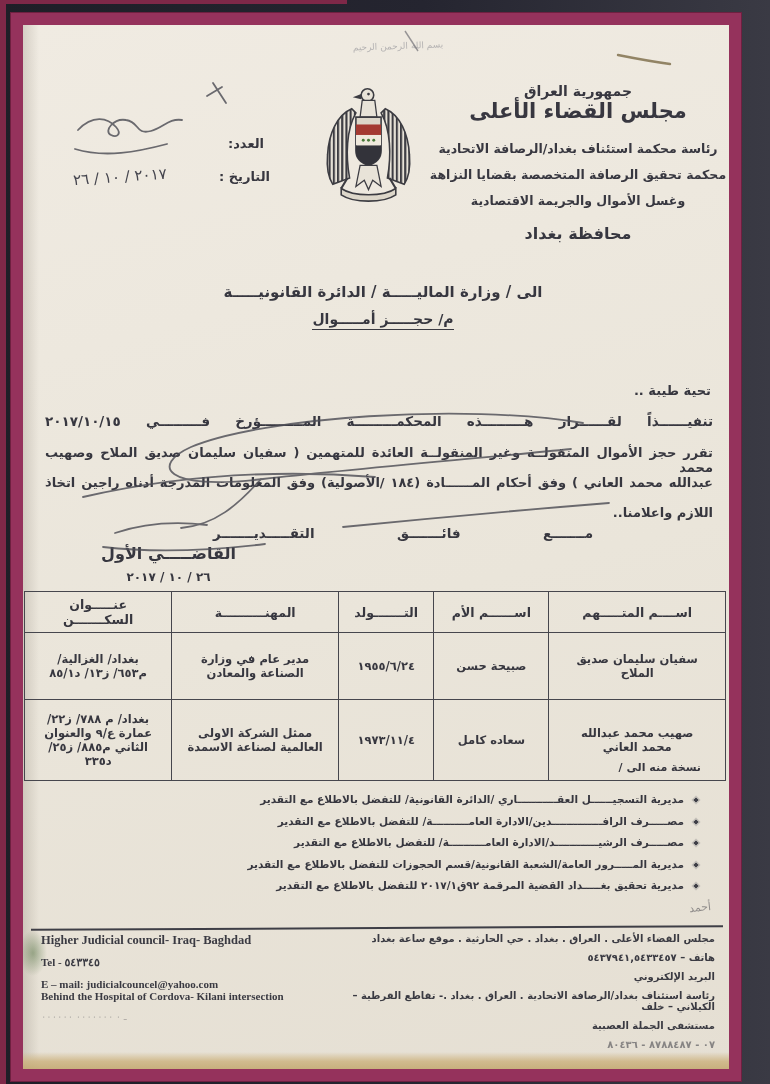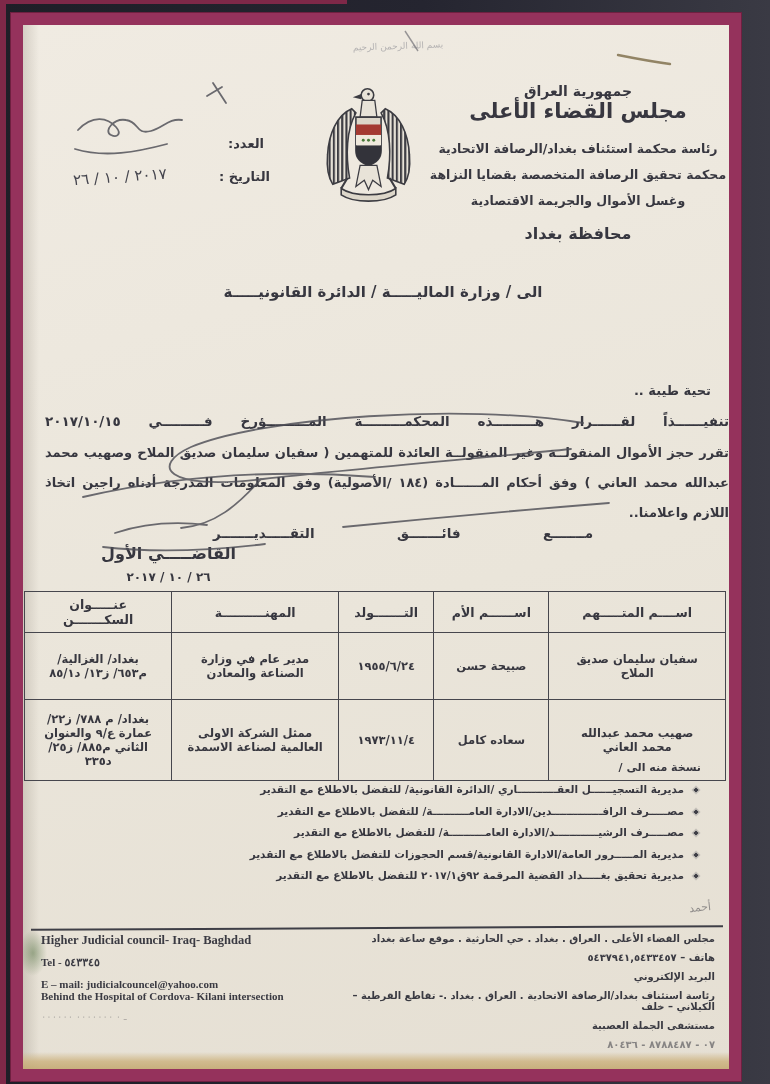--- a/index.html
+++ b/index.html
@@ -34,21 +34,21 @@
   .lbl-date{top:144px;left:196px;}
   .hw-date{top:141px;left:50px;width:148px;font-size:15px;color:#45454e;
     transform:rotate(-4deg);letter-spacing:2px;direction:ltr;text-align:left;}
   
   .addr-block{top:258px;left:110px;width:500px;text-align:center;}
   .addr-to{font-size:15px;font-weight:bold;}
   .addr-subj{display:inline-block;margin-top:10px;font-size:14px;font-weight:bold;
     border-bottom:1.6px solid #3a3a42;padding-bottom:2px;}
   
   .greeting{top:358px;right:18px;font-size:13px;font-weight:bold;}
-  .bl{right:0;left:22px;font-size:13px;font-weight:bold;text-align:right;}
+  .bl{right:16px;left:22px;font-size:13px;font-weight:bold;text-align:right;}
   .j{text-align:justify;text-align-last:justify;}
   .l1{top:388px;font-size:13.5px;}
   .l2{top:420px;}
   .l3{top:450px;}
   .l4{top:480px;text-align:right;}
   .closing{top:500px;left:190px;width:380px;font-size:13.5px;font-weight:bold;
     text-align:justify;text-align-last:justify;}
   .judge{top:519px;left:68px;width:155px;text-align:center;}
   .judge .t{font-size:16px;font-weight:bold;}
   .judge .d{font-size:12px;margin-top:7px;direction:ltr;font-weight:bold;}
@@ -56,21 +56,21 @@
   table.seize{position:absolute;top:566px;left:1px;right:3px;width:702px;
     border-collapse:collapse;direction:rtl;}
   table.seize th,table.seize td{border:1.6px solid #46464d;padding:3px 15px;vertical-align:middle;}
   table.seize th{font-size:12.5px;font-weight:bold;height:34px;}
   table.seize td{font-size:11.5px;font-weight:bold;text-align:center;}
   tr.r1 td{height:60px;}
   tr.r2 td{height:74px;}
   td.addr-cell{font-size:10.5px;}
   
   .dist{top:736px;right:28px;text-align:right;}
-  .dist .head{font-size:11px;font-weight:bold;margin-bottom:9px;}
+  .dist .head{font-size:11px;font-weight:bold;margin-bottom:19px;}
   .dist .item{font-size:10.5px;font-weight:bold;margin-bottom:9.5px;}
   .diamond{display:inline-block;width:6px;height:6px;background:#3f3f47;
     transform:rotate(45deg);margin-left:9px;margin-right:2px;
     box-shadow:0 0 0 1px #e9e4d9 inset;}
   
   .footer-rule{top:902px;left:8px;right:6px;border-top:2px solid #3e3e46;transform:rotate(-.3deg);}
   .f-left{top:908px;left:18px;width:330px;direction:ltr;text-align:left;
     font-family:"Liberation Serif","DejaVu Serif",serif;color:#3a3a42;}
   .f-left .org{font-size:12.5px;font-weight:bold;}
   .f-left .tel{font-size:11px;font-weight:bold;margin-top:8px;}
@@ -137,20 +137,21 @@
       <div class="sub">وغسل الأموال والجريمة الاقتصادية</div>
       <div class="sub4">محافظة بغداد</div>
     </div>
 
     <div class="abs numdate-label lbl-num">العدد:</div>
     <div class="abs numdate-label lbl-date">التاريخ :</div>
     <div class="abs hw-date" dir="ltr">٢٠١٧ / ١٠ / ٢٦</div>
 
     <div class="abs addr-block">
       <div class="addr-to">الى / وزارة الماليـــــة / الدائرة القانونيـــــة</div>
+      <div><span class="addr-subj">م/ حجـــــز أمـــــوال</span></div>
     </div>
 
     <div class="abs greeting">تحية طيبة ..</div>
     <div class="abs bl j l1">تنفيــــــذاً لقــــــرار هـــــــــذه المحكمـــــــــة المـــــــــؤرخ فـــــــــي ٢٠١٧/١٠/١٥</div>
     <div class="abs bl j l2">تقرر حجز الأموال المنقولــة وغير المنقولــة العائدة للمتهمين ( سفيان سليمان صديق الملاح وصهيب محمد</div>
     <div class="abs bl j l3">عبدالله محمد العاني )  وفق أحكام المــــــادة (١٨٤ /الأصولية) وفق المعلومات المدرجة أدناه راجين اتخاذ</div>
     <div class="abs bl l4">اللازم واعلامنا..</div>
     <div class="abs closing">مـــــــع فائـــــــق التقـــــديـــــــر</div>
 
     <div class="abs judge">
@@ -189,21 +190,21 @@
         <td class="addr-cell">بغداد/ م ٧٨٨/ ز٢٢/ عمارة ع/٩ والعنوان الثاني م٨٨٥/ ز٢٥/ د٣٣٥</td>
       </tr>
     </tbody>
       </table>
 
     <div class="abs dist">
       <div class="head">نسخة منه الى /</div>
       <div class="item"><span class="diamond"></span><span>مديرية التسجيــــــل العقـــــــــــاري /الدائرة القانونية/ للتفضل بالاطلاع مع التقدير</span></div>
       <div class="item"><span class="diamond"></span><span>مصـــــرف الرافــــــــــــــدين/الادارة العامــــــــــة/ للتفضل بالاطلاع مع التقدير</span></div>
       <div class="item"><span class="diamond"></span><span>مصـــــرف الرشيــــــــــــد/الادارة العامــــــــــة/ للتفضل بالاطلاع مع التقدير</span></div>
-      <div class="item"><span class="diamond"></span><span>مديرية المـــــرور العامة/الادارة القانونية/قسم الحجوزات للتفضل بالاطلاع مع التقدير</span></div>
+      <div class="item"><span class="diamond"></span><span>مديرية المـــــرور العامة/الشعبة القانونية/قسم الحجوزات للتفضل بالاطلاع مع التقدير</span></div>
       <div class="item"><span class="diamond"></span><span>مديرية تحقيق بغـــــداد القضية المرقمة ٩٢ق٢٠١٧/١ للتفضل بالاطلاع مع التقدير</span></div>
     </div>
 
     <div class="abs hw-name">أحمد</div>
     <div class="abs footer-rule"></div>
     <div class="abs stamp"></div>
 
     <div class="abs f-left">
       <div class="org">Higher Judicial council- Iraq- Baghdad</div>
       <div class="tel">Tel -      ٥٤٣٣٤٥</div>

